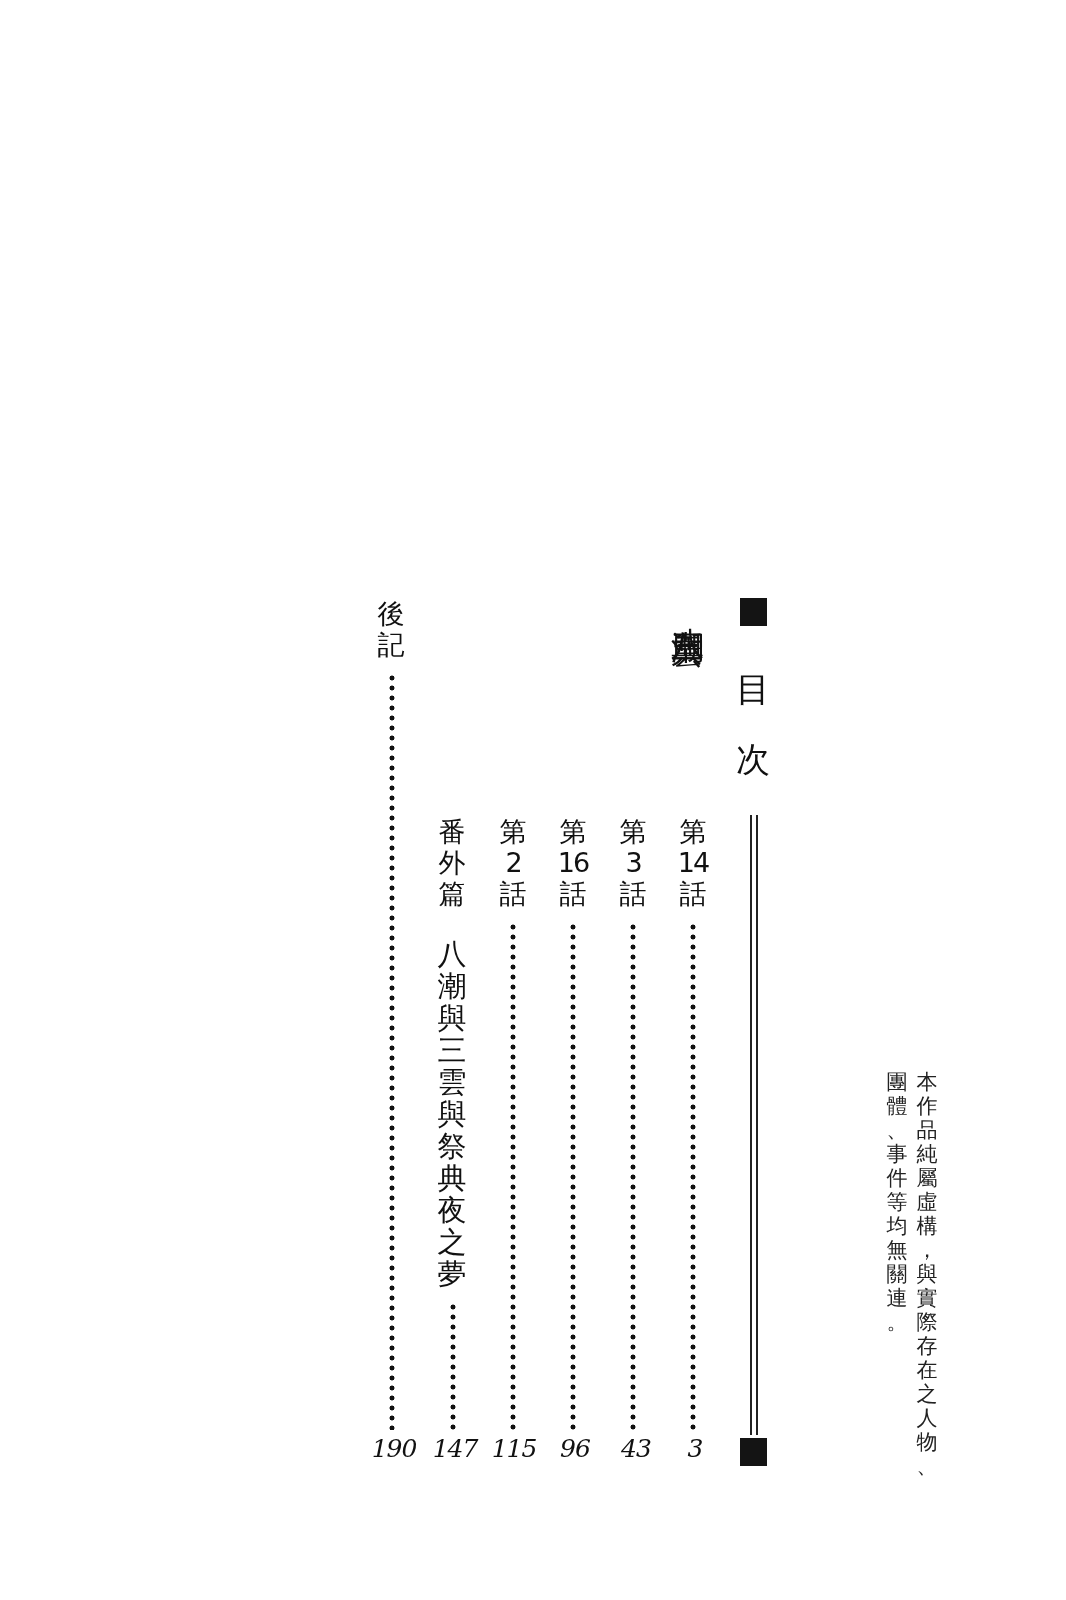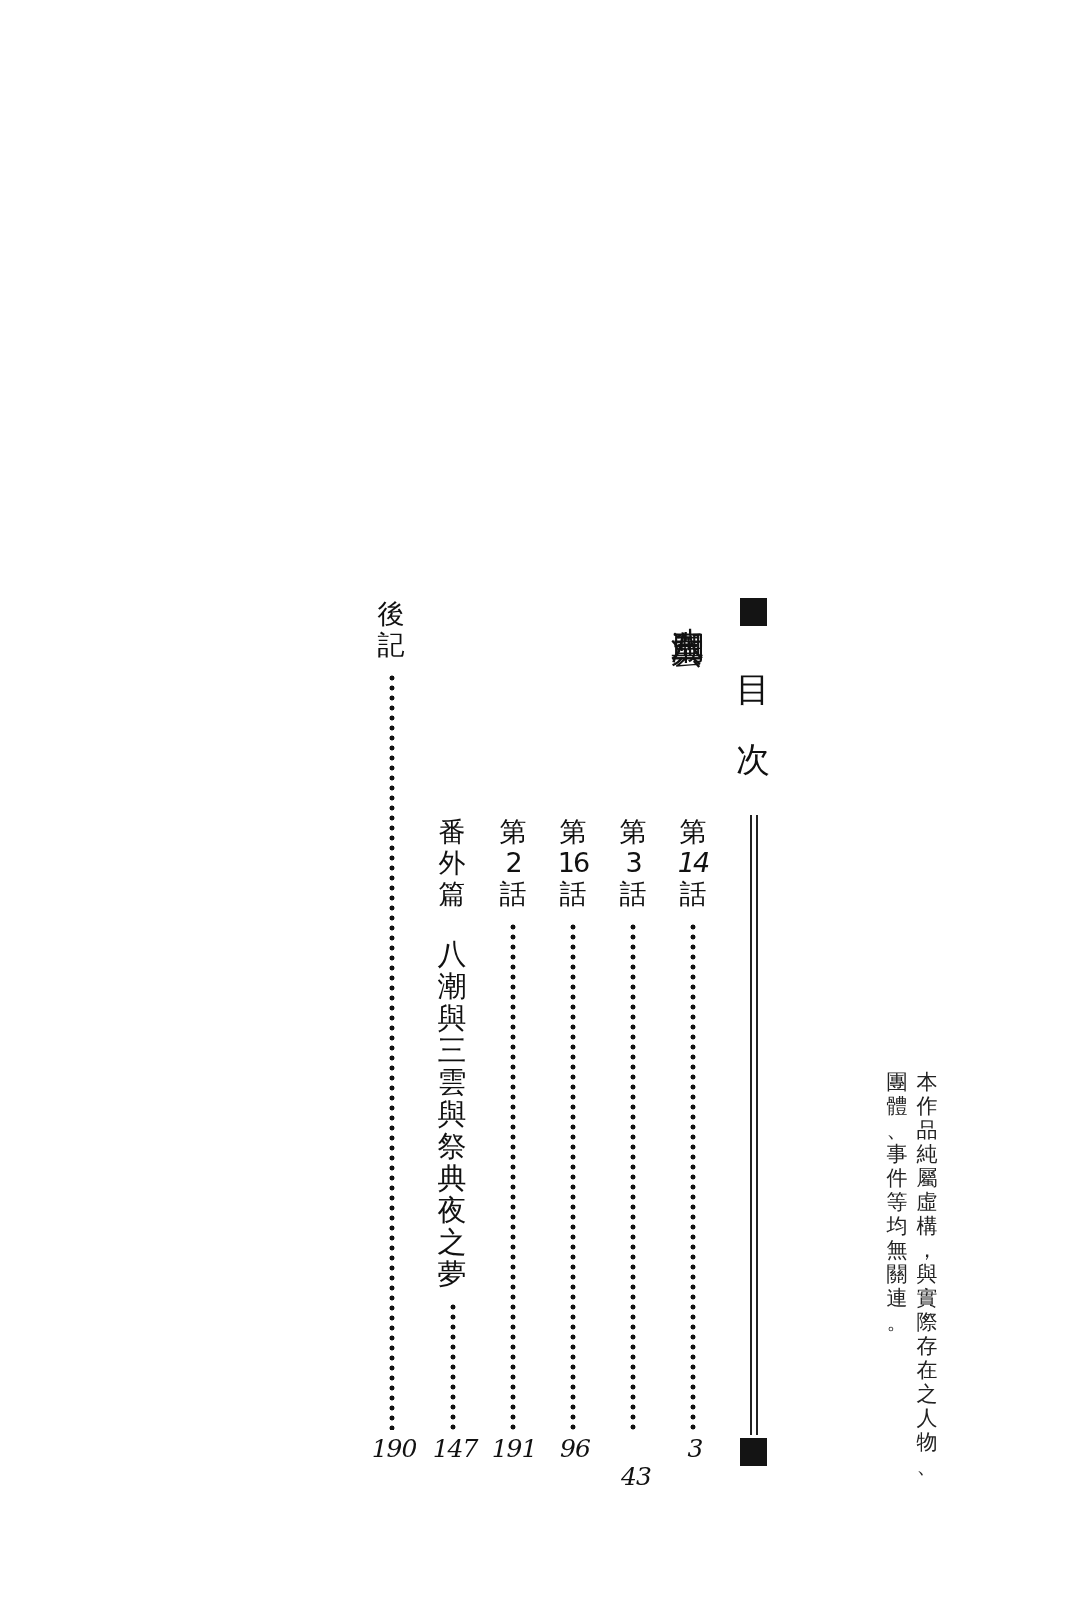--- a/index.html
+++ b/index.html
@@ -33,49 +33,49 @@
 <div class="dbl" style="left:756px; top:815px; height:620px;"></div>
 
 <div class="square" style="left:740px; top:1438px;"></div>
 
 <div class="vcol label-col" style="left:670px; top:602px; width:36px; font-size:33px;">
   <span class="ch" style="writing-mode:vertical-rl; letter-spacing:2px;">八潮與三雲</span>
 </div>
 
 <div class="vcol label-col" style="left:676px; top:818px; width:34px;">
   <span class="ch" style="height:31px;">第</span>
-  <span class="ch" style="height:31px; letter-spacing:-2px;font-style:italic;">14</span>
+  <span class="ch" style="height:31px; letter-spacing:-2px;">14</span>
   <span class="ch">話</span>
 </div>
 <div class="dots" style="left:690px; top:922px; height:508px;"></div>
 <div class="num" style="left:695px; top:1434px;">3</div>
 
 <div class="vcol label-col" style="left:616px; top:818px; width:34px;">
   <span class="ch" style="height:31px;">第</span>
   <span class="ch" style="height:31px; letter-spacing:-2px;">3</span>
   <span class="ch">話</span>
 </div>
 <div class="dots" style="left:630px; top:922px; height:508px;"></div>
-<div class="num" style="left:636px; top:1434px;margin-top:28px;">43</div>
+<div class="num" style="left:636px; top:1434px;">43</div>
 
 <div class="vcol label-col" style="left:556px; top:818px; width:34px;">
   <span class="ch" style="height:31px;">第</span>
   <span class="ch" style="height:31px; letter-spacing:-2px;">16</span>
   <span class="ch">話</span>
 </div>
 <div class="dots" style="left:570px; top:922px; height:508px;"></div>
 <div class="num" style="left:575px; top:1434px;">96</div>
 
 <div class="vcol label-col" style="left:496px; top:818px; width:34px;">
   <span class="ch" style="height:31px;">第</span>
   <span class="ch" style="height:31px; letter-spacing:-2px;">2</span>
   <span class="ch">話</span>
 </div>
 <div class="dots" style="left:510px; top:922px; height:508px;"></div>
-<div class="num" style="left:514px; top:1434px;">191</div>
+<div class="num" style="left:514px; top:1434px;">115</div>
 
 <div class="vcol label-col" style="left:435px; top:818px; width:34px;">
   <span class="ch" style="height:31px;">番</span>
   <span class="ch" style="height:31px;">外</span>
   <span class="ch" style="height:31px;">篇</span>
 </div>
 <div class="vcol label-col" style="left:435px; top:940px; width:34px; font-size:29px;">
   <span class="ch" style="height:32px;">八</span>
   <span class="ch" style="height:32px;">潮</span>
   <span class="ch" style="height:32px;">與</span>

